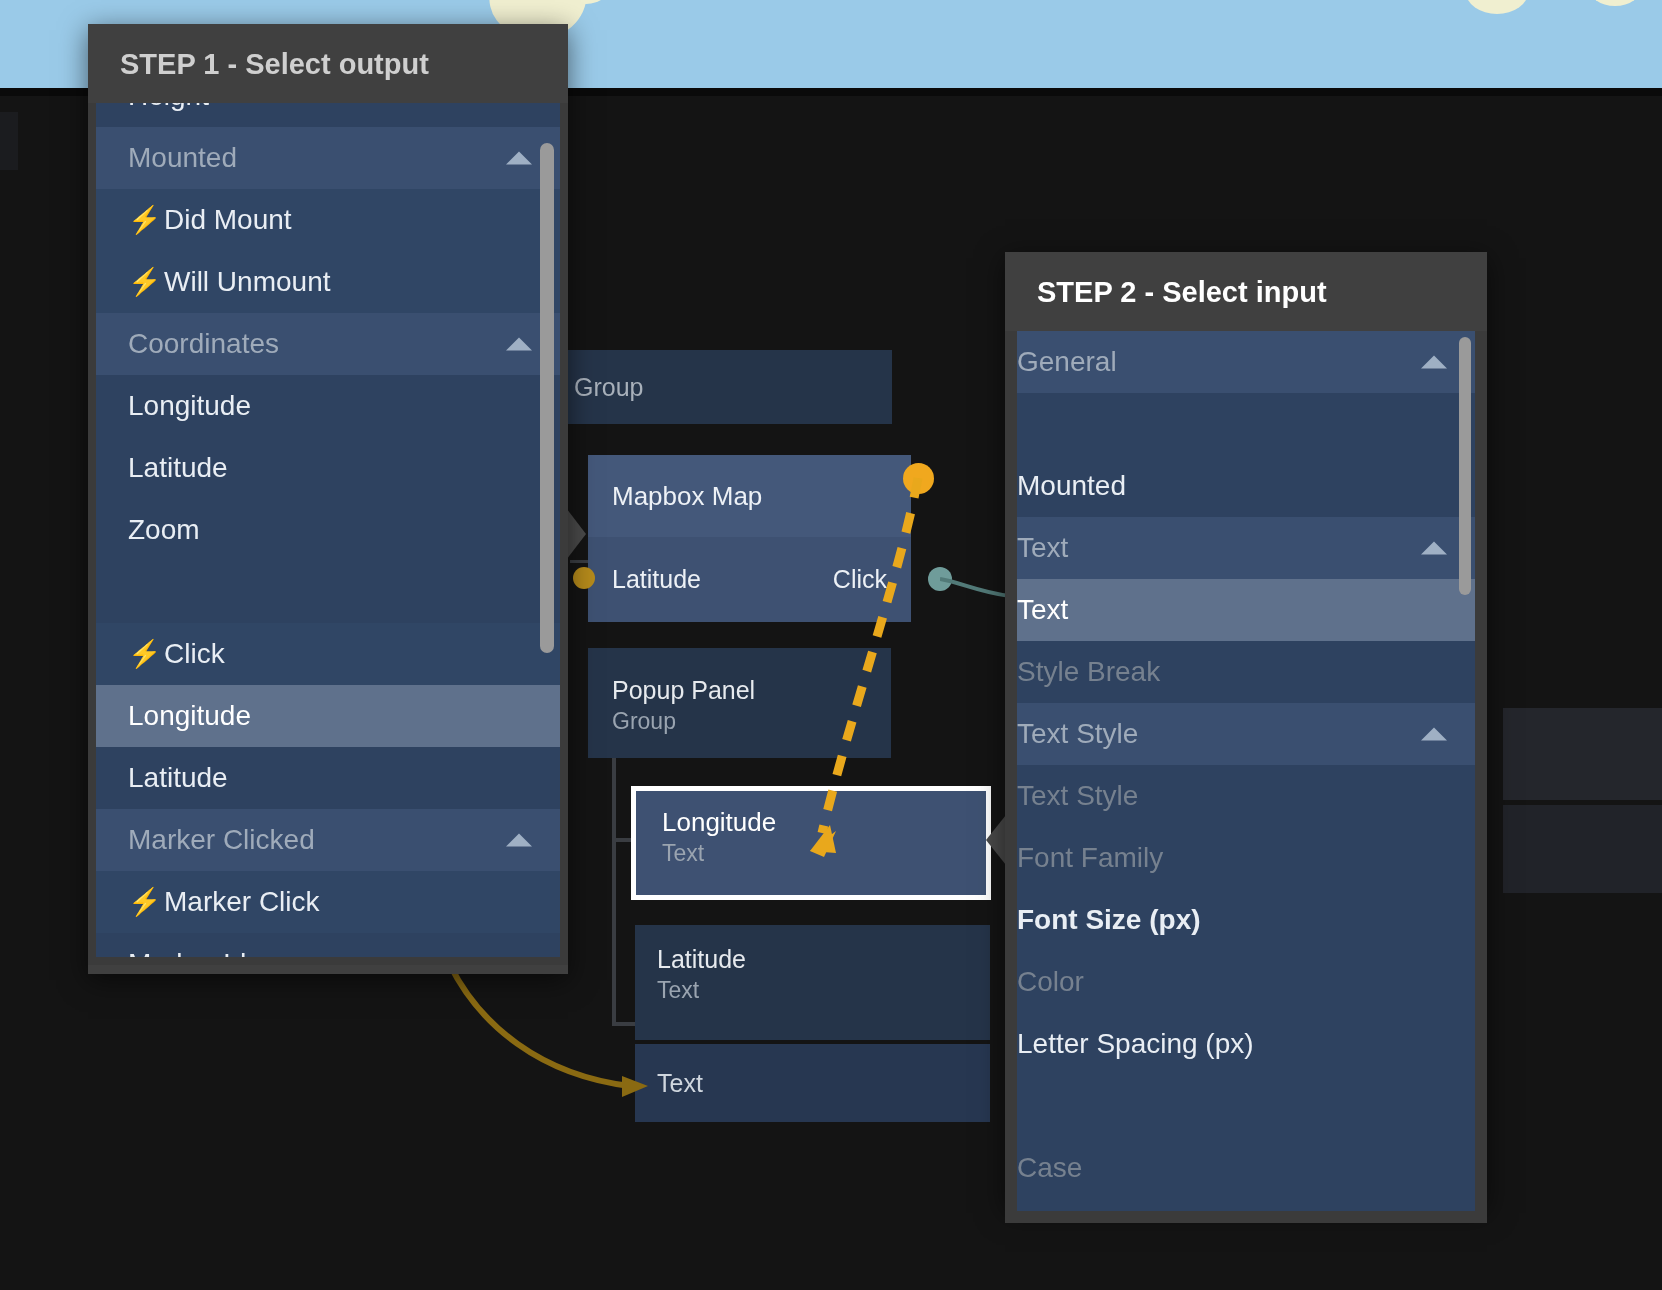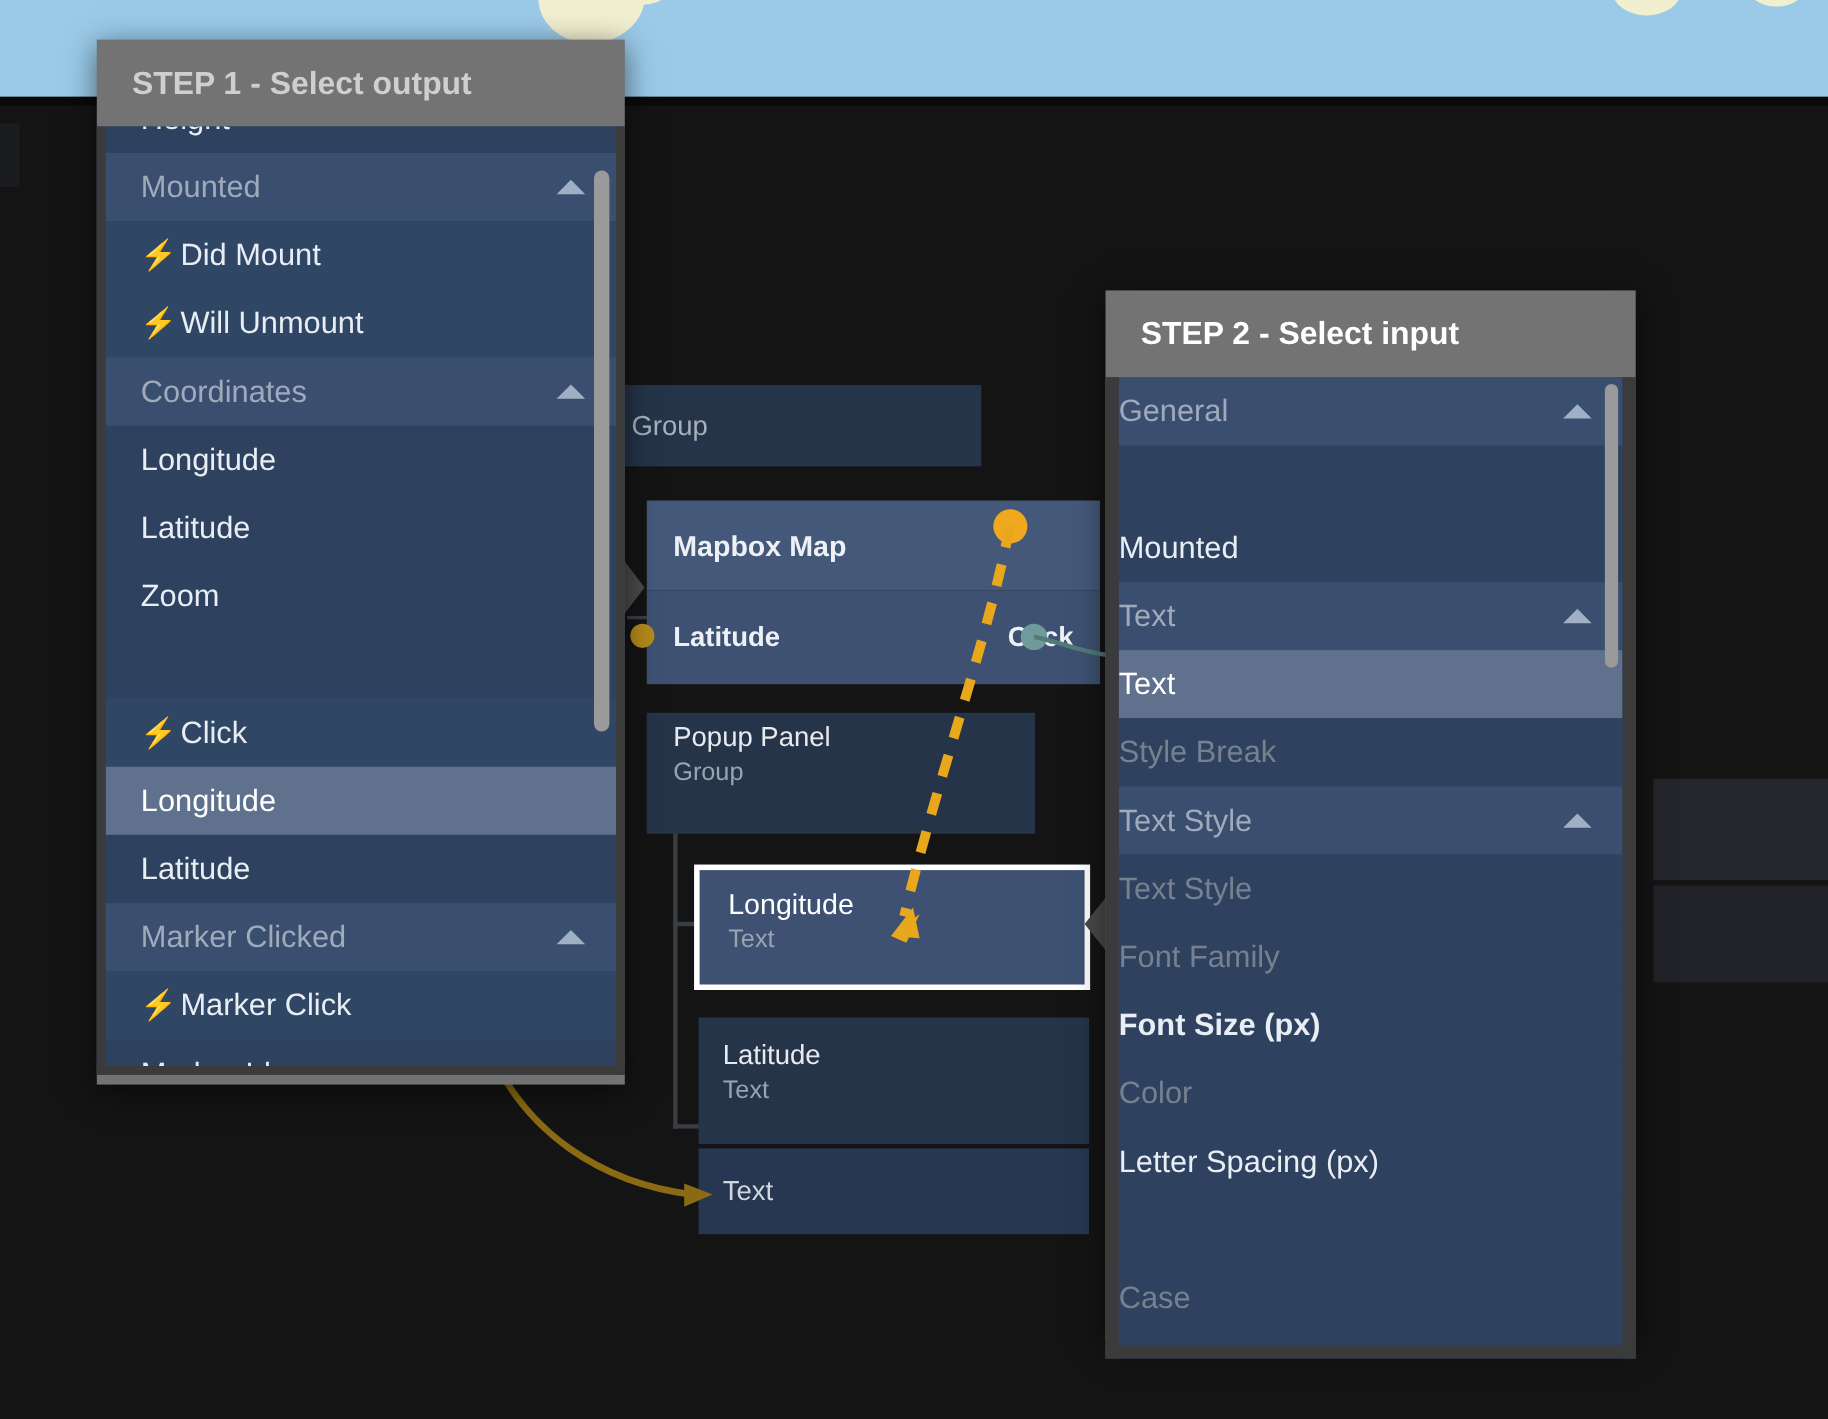--- a/index.html
+++ b/index.html
@@ -33,28 +33,28 @@
   .node-sub{color:#9aa4b0;font-size:23px;line-height:1;margin-top:7px;}
 
   .grp{background:#253449;}
   .tree-line{position:absolute;background:#3a3d42;}
 
   
   #node-group{left:512px;top:350px;width:380px;height:74px;background:#253449;display:flex;align-items:center;}
   #node-group .node-sub{margin:0;margin-left:62px;color:#a8b0ba;font-size:25px;}
 
   
-  #node-mapbox{left:588px;top:455px;width:412px;height:167px;font-weight:bold;}
+  #node-mapbox{left:588px;top:455px;width:323px;height:167px;}
   #node-mapbox .title-row{height:82px;background:#44587a;display:flex;align-items:center;padding-left:24px;}
   #node-mapbox .title-row span{color:#EDF1F6;font-size:26px;}
   #node-mapbox .prop-row{height:85px;background:#3e5172;display:flex;align-items:center;justify-content:space-between;padding:0 24px;}
   #node-mapbox .prop-row span{color:#EDF1F6;font-size:25px;}
 
   
-  #node-popup{left:588px;top:648px;width:353px;height:110px;background:#253449;padding:10px 0 0 24px;box-sizing:border-box;}
+  #node-popup{left:588px;top:648px;width:303px;height:110px;background:#253449;padding:30px 0 0 24px;box-sizing:border-box;}
 
   
   #node-longitude{left:631px;top:786px;width:360px;height:114px;background:#3e5172;border:5px solid #ffffff;box-sizing:border-box;padding:18px 0 0 26px;}
   #node-longitude .node-head{font-size:26px;color:#ffffff;}
 
   
   #node-latitude{left:635px;top:925px;width:355px;height:115px;background:#253449;padding:22px 0 0 22px;box-sizing:border-box;}
 
   
   #node-text{left:635px;top:1044px;width:355px;height:78px;background:#273751;display:flex;align-items:center;padding-left:22px;box-sizing:border-box;}
@@ -81,21 +81,21 @@
   
   .teal-link{position:absolute;left:940px;top:560px;}
 
   
   .dash-link{position:absolute;left:780px;top:455px;}
 
   
   .brown-link{position:absolute;left:440px;top:955px;}
 
   
-  .panel{position:absolute;background:#737373;box-shadow:0 6px 26px rgba(0,0,0,.55);margin-top:12px;}
+  .panel{position:absolute;background:#404040;box-shadow:0 6px 26px rgba(0,0,0,.55);}
   .panel-title{color:#cfcfcf;font-size:29px;font-weight:bold;padding:24px 0 22px 32px;}
   #panel2 .panel-title{color:#ffffff;}
   .panel-body{position:relative;overflow:hidden;background:#2e4260;}
 
   .row{position:relative;display:flex;align-items:center;box-sizing:border-box;}
   .row .lbl{font-size:28px;}
   .row.group{background:#3a4f70;}
   .row.group .lbl{color:#9fabba;}
   .row.item{background:#2e4260;}
   .row.item .lbl{color:#e9eef4;}

